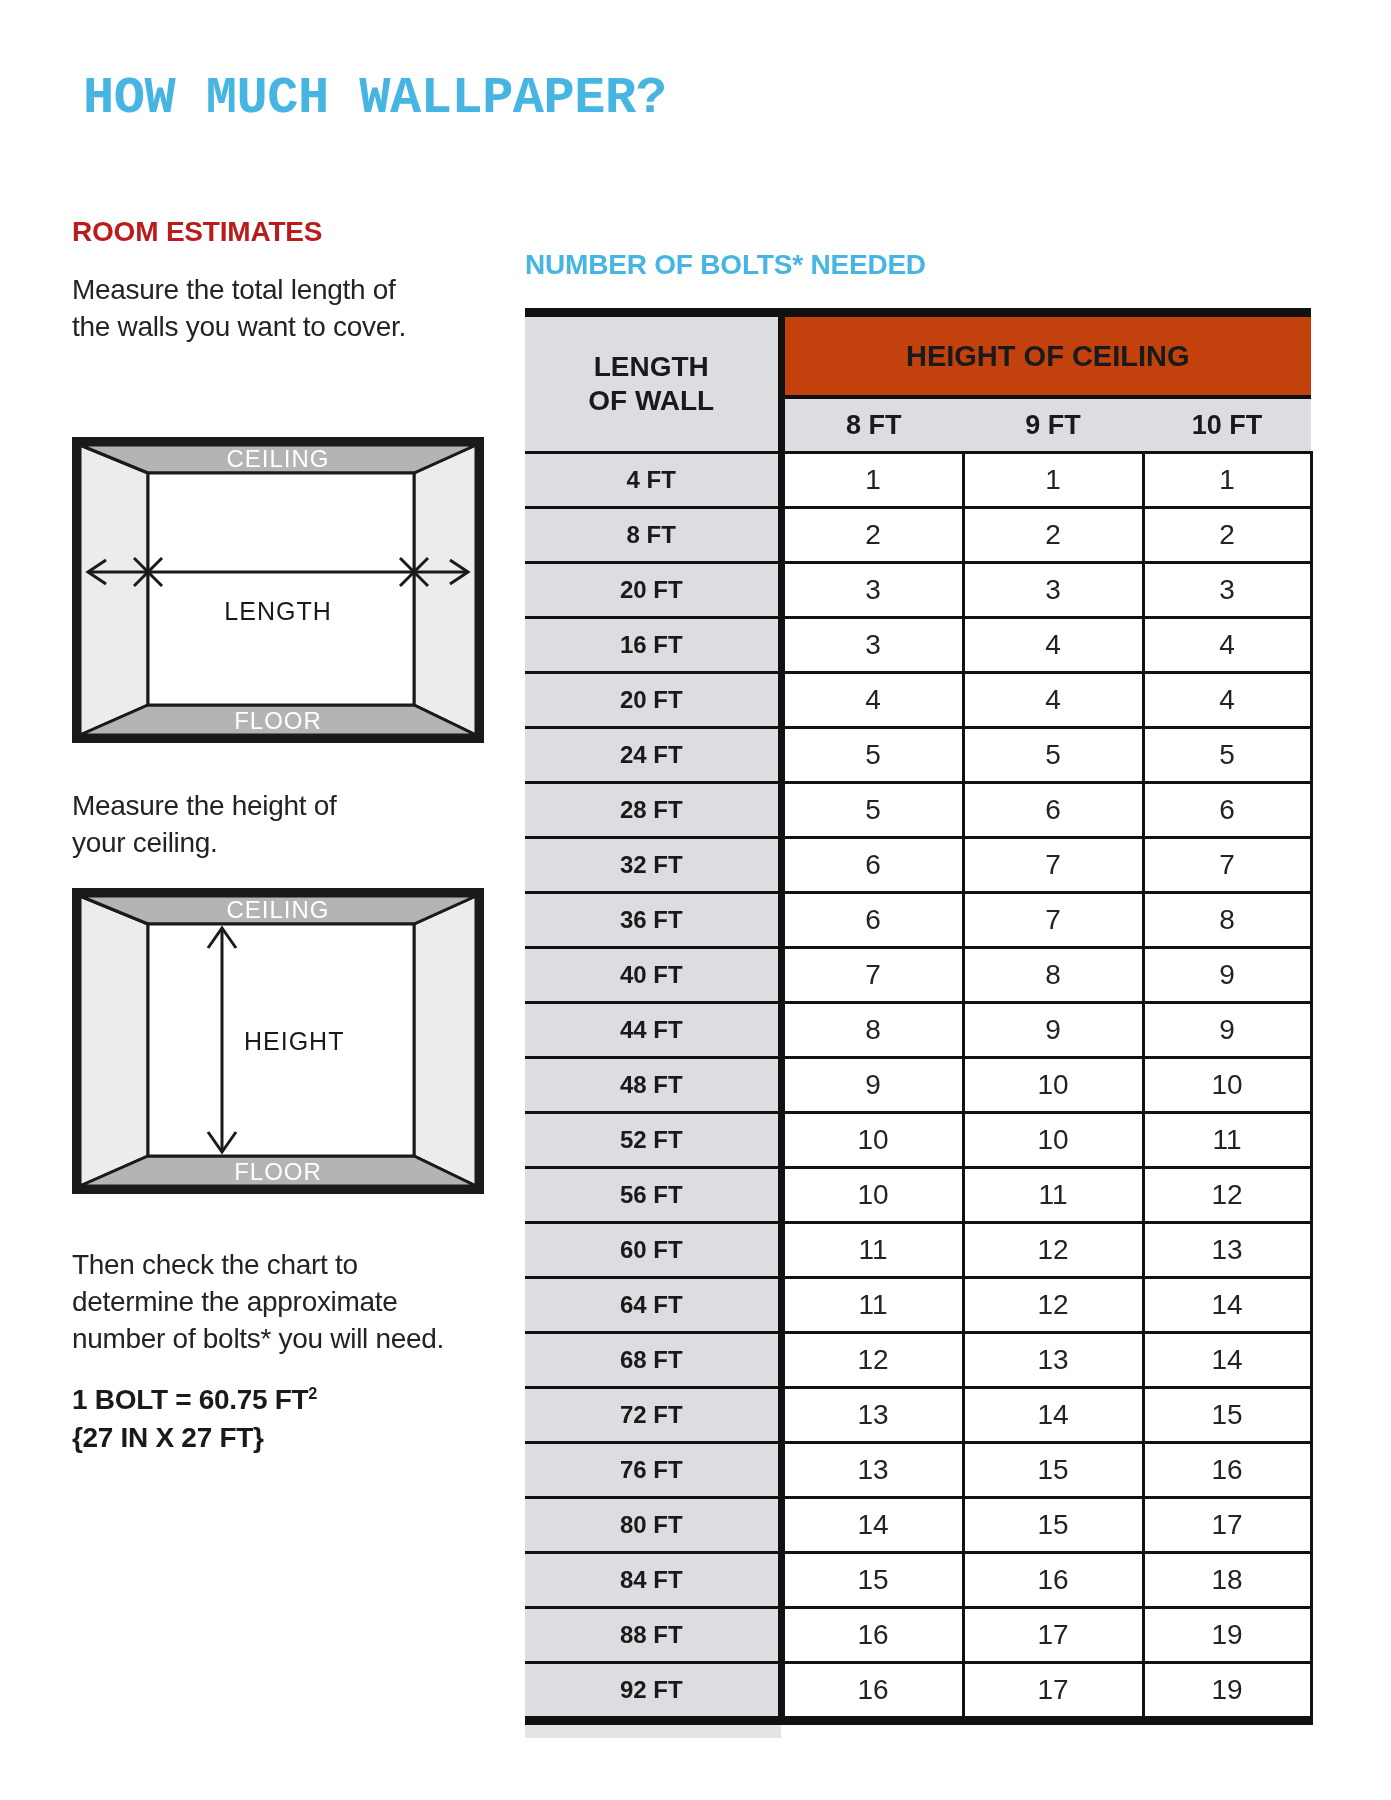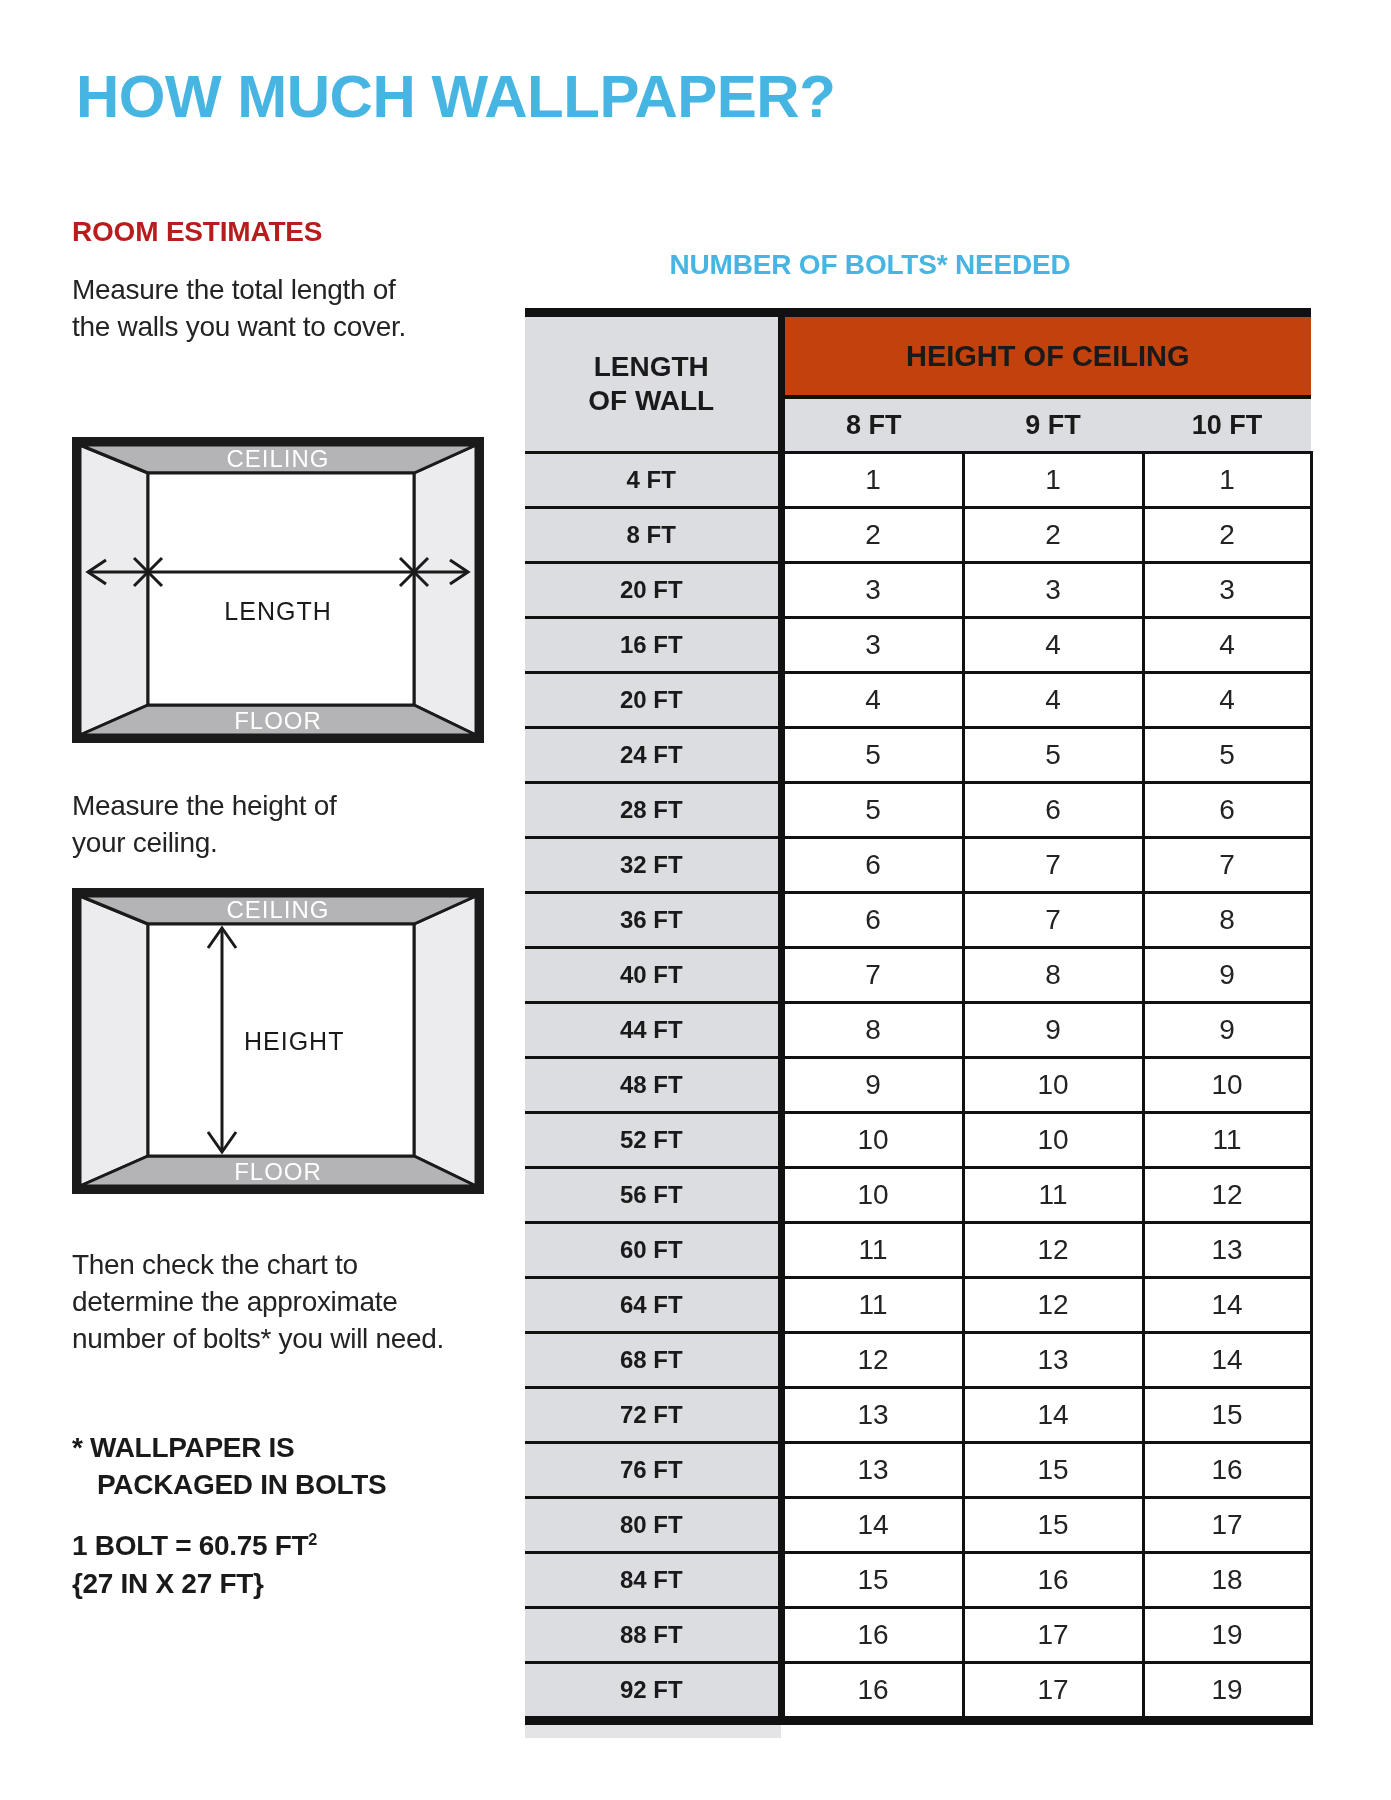--- a/index.html
+++ b/index.html
@@ -1,22 +1,22 @@
 <!DOCTYPE html>
 <html><head>
 <meta charset="utf-8">
 <style>
   html,body { margin:0; padding:0; background:#ffffff; }
   .page {
     position:relative; width:1391px; height:1800px; background:#ffffff;
     font-family:"Liberation Sans","DejaVu Sans",sans-serif; color:#1e1e1e; overflow:hidden;
   }
   .page-title {
-    position:absolute; left:72px; top:58px; margin:4px;
-    font-size:60px; font-weight:700; letter-spacing:-0.5px; color:#47b5e1;
+    position:absolute; left:72px; top:58px; margin:11px;
+    font-size:52px; font-weight:700; letter-spacing:-0.5px; color:#47b5e1;font-family:Liberation Mono, monospace;
   }
   
   .left-col { position:absolute; left:72px; top:0; width:432px; }
   .section-heading {
     margin:215px 0 0 0; font-size:28px; line-height:34px; font-weight:700; color:#b91c1c; letter-spacing:-0.2px;
   }
   .body-text {
     margin:22px 0 0 0; font-size:28px; line-height:37px; letter-spacing:-0.3px;
     white-space:pre-line; color:#232323;
   }
@@ -29,21 +29,21 @@
     margin:72px 0 0 0; font-size:28px; line-height:37px; font-weight:700; letter-spacing:-0.3px; color:#1a1a1a;
   }
   .footnote .line2 { padding-left:25px; }
   .bolt-info {
     margin:24px 0 0 0; font-size:28px; line-height:38px; font-weight:700; letter-spacing:-0.3px; color:#1a1a1a;
   }
   .bolt-info sup { font-size:0.58em; vertical-align:super; line-height:0; }
   
   .right-col { position:absolute; left:525px; top:0; width:790px; }
   .table-heading {
-    margin:248px 0 16px 0; width:690px; text-align:center;
+    margin:248px 0 16px 0; width:690px; 
     font-size:28px; line-height:34px; font-weight:700; color:#47b5e1; letter-spacing:-0.2px;
   }
   table.bolts {
     margin-top:26px; border-collapse:collapse; table-layout:fixed; width:786px;
     border-top:9px solid #111; border-bottom:9px solid #111;
   }
   table.bolts col.c1 { width:256px; }
   table.bolts col.c2 { width:182px; }
   table.bolts col.c3 { width:180px; }
   table.bolts col.c4 { width:168px; }
@@ -125,21 +125,20 @@
         <polyline points="136,60 150,40 164,60"></polyline>
         <polyline points="136,244 150,264 164,244"></polyline>
       </g>
       <text x="172" y="162" text-anchor="start" font-size="25" letter-spacing="1" fill="#1a1a1a">HEIGHT</text>
     </svg>
 
     <p class="body-text m-p3">Then check the chart to
 determine the approximate
 number of bolts* you will need.</p>
 
-    <p class="footnote"><span>* WALLPAPER IS</span><br><span class="line2">PACKAGED IN BOLTS</span></p>
 
     <p class="bolt-info"><span>1 BOLT = 60.75 FT</span><sup>2</sup><br><span>{27 IN X 27 FT}</span></p>
 
   </div>
 
   <div class="right-col">
 
     <h2 class="table-heading">NUMBER OF BOLTS* NEEDED</h2>
 
     <table class="bolts">

